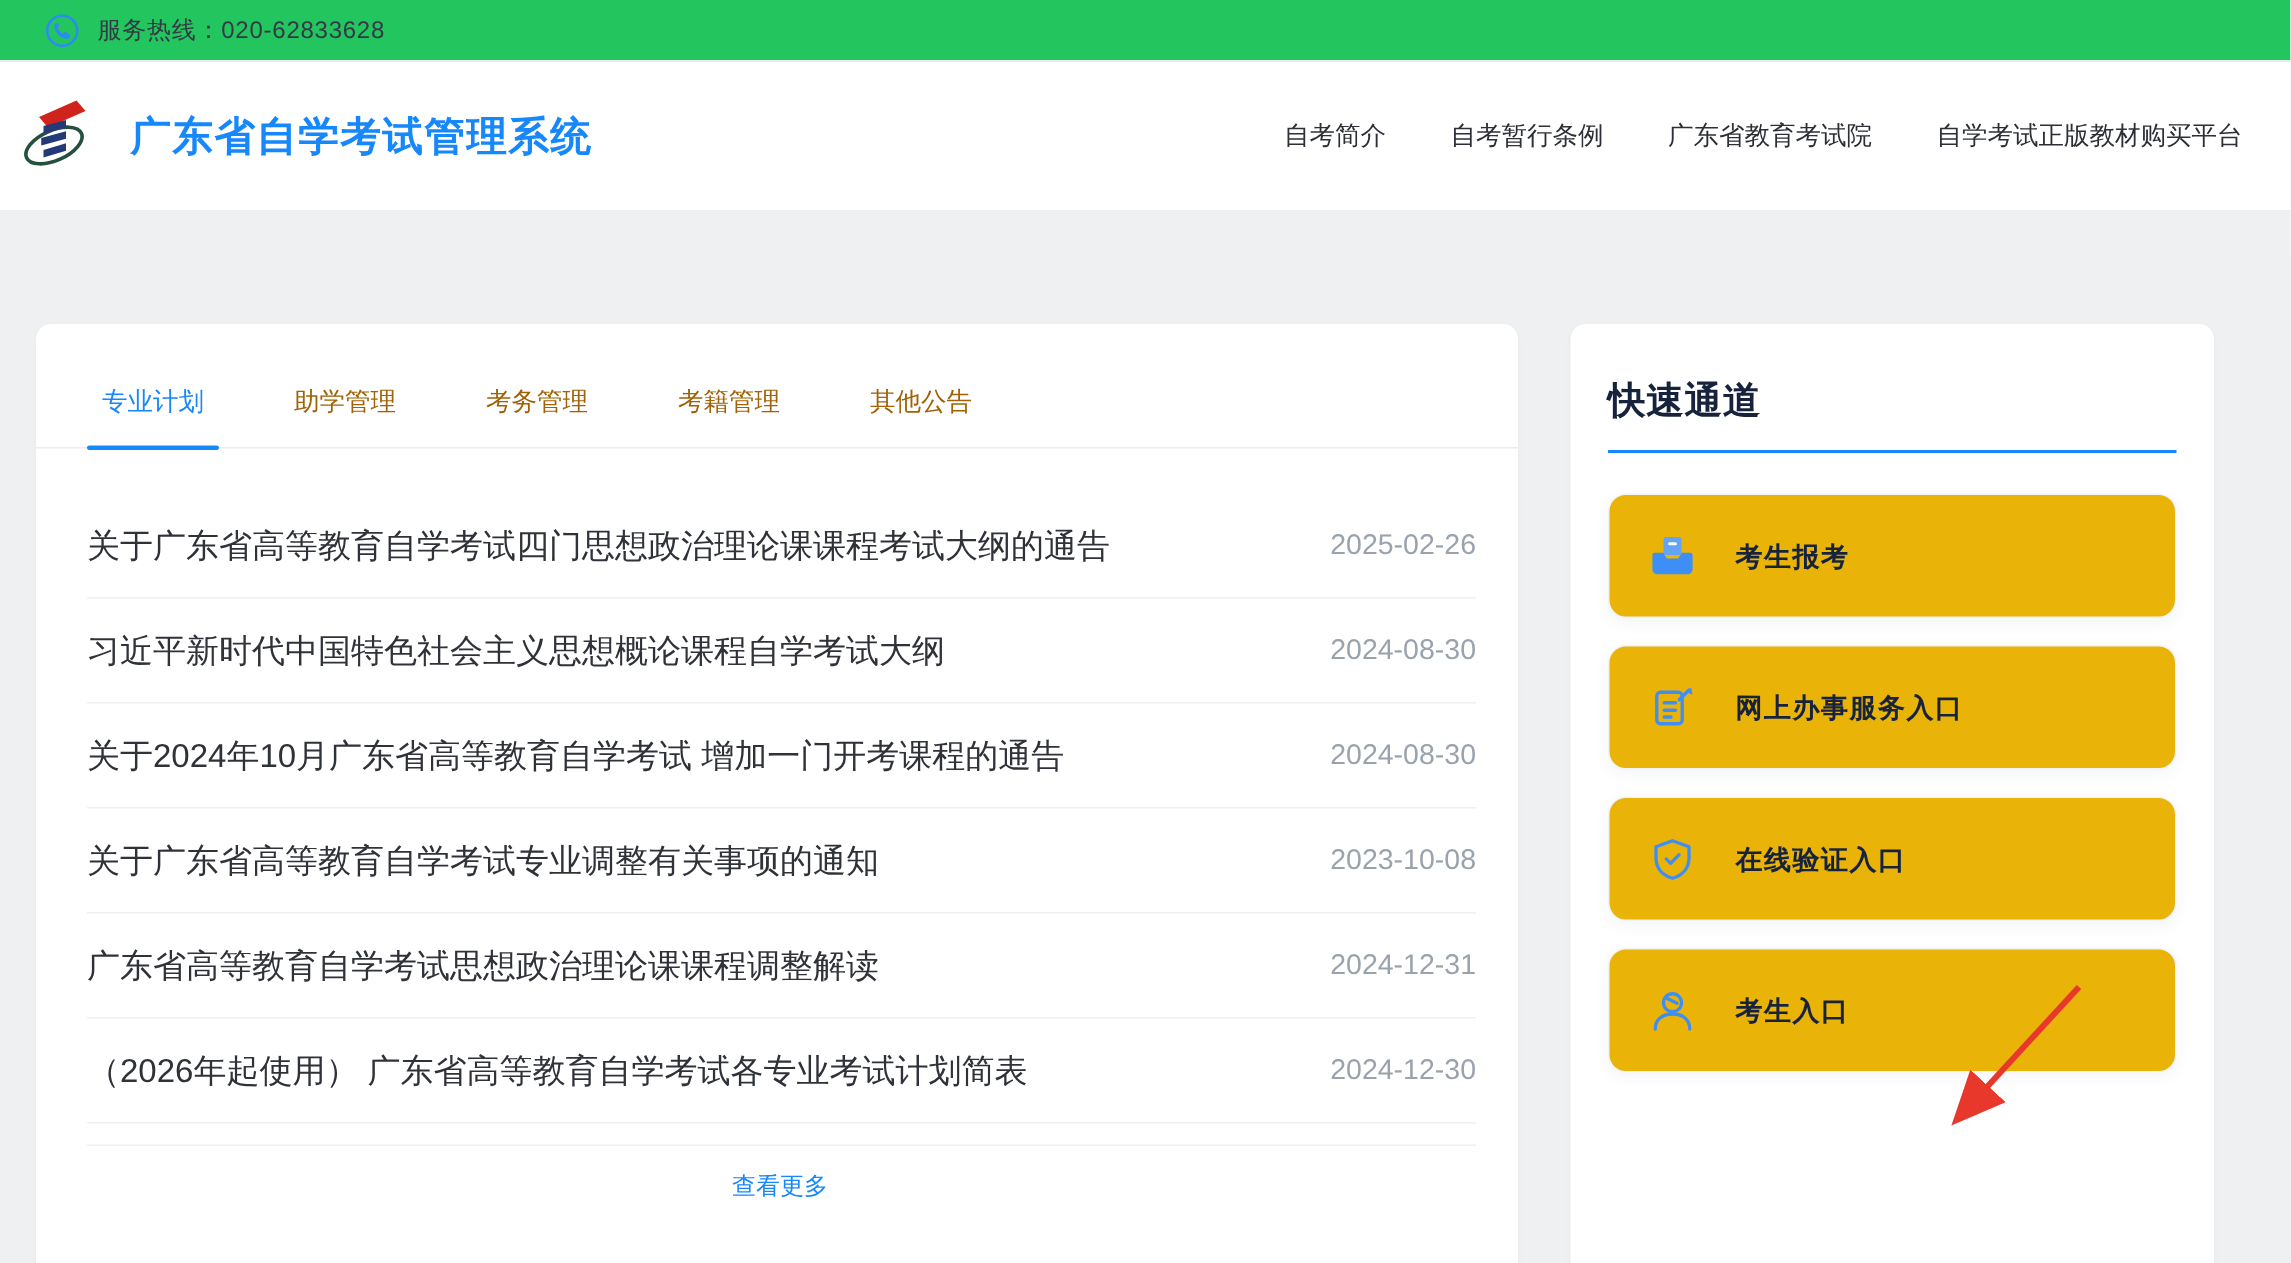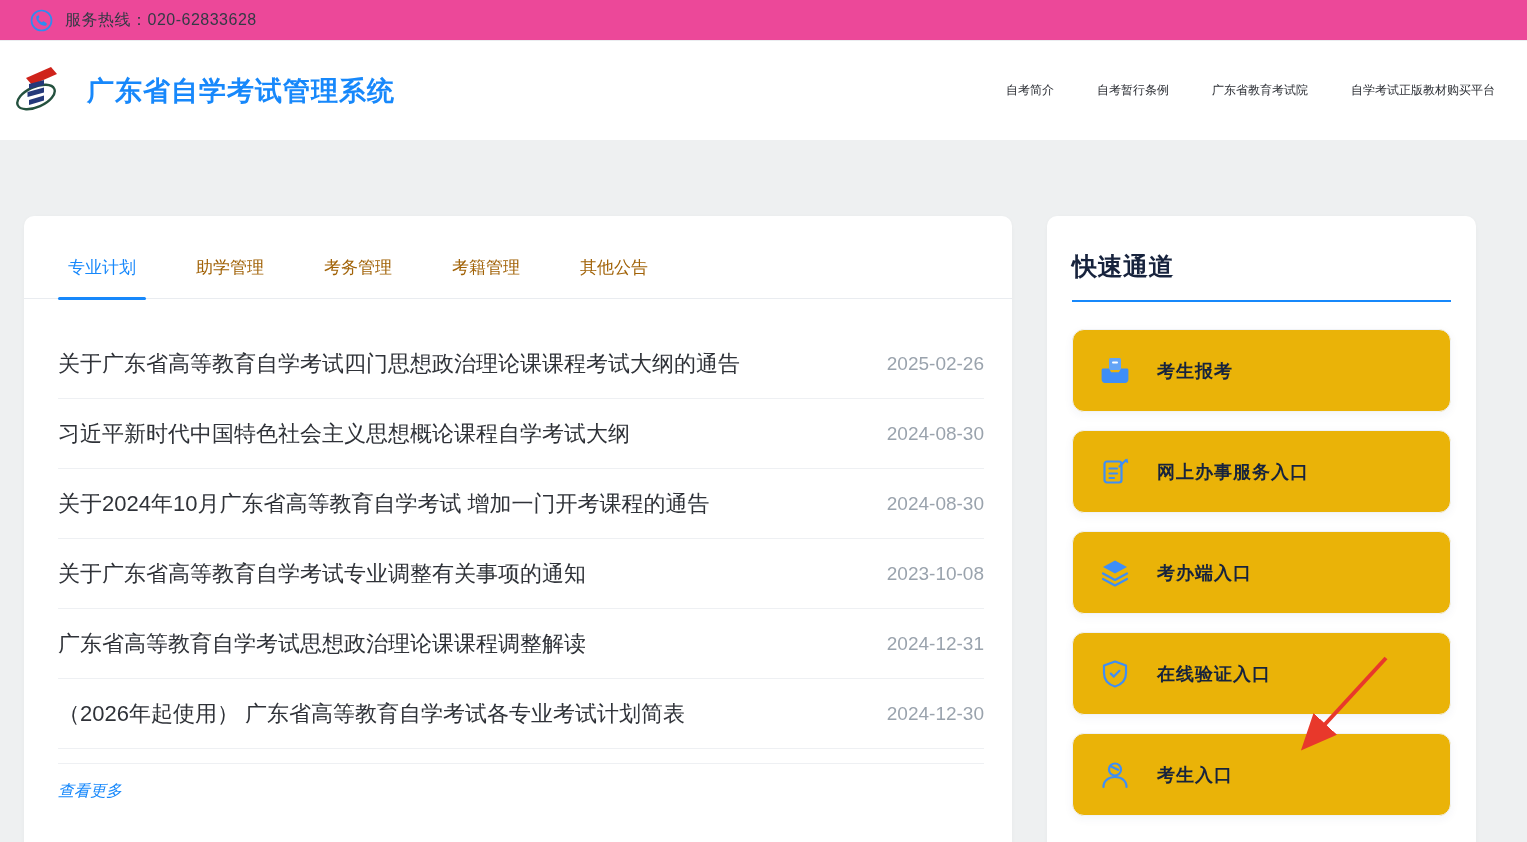--- a/index.html
+++ b/index.html
@@ -4,37 +4,37 @@
 <style>
   * { margin:0; padding:0; box-sizing:border-box; }
   html,body { width:1527px; height:842px; overflow:hidden; }
   body {
     font-family:"Liberation Sans","DejaVu Sans",sans-serif;
     background:#eef0f1;
     color:#303238;
   }
   
   .topbar {
-    height:41px; background:#ec4899; border-bottom:1px solid #ebedf0;
+    height:41px; background:#22c55e; border-bottom:1px solid #ebedf0;
     display:flex; align-items:center; padding-left:30px;
   }
   .topbar .phone-ic { width:23px; height:23px; margin-right:12px; display:flex; }
   .topbar .hotline { font-size:16px; color:#333a45; letter-spacing:.5px; }
   
   .header {
     height:99px; background:#ffffff; display:flex; align-items:center;
     padding:0 32px 0 15px;
   }
   .logo { width:46px; height:58px; margin-top:4px; flex:none; }
   .site-title {
     margin-left:26px; font-size:27px; font-weight:bold; color:#1788fb;
     letter-spacing:1px; white-space:nowrap;
   }
   .nav { margin-left:auto; display:flex; gap:43px; align-items:center; }
-  .nav a { font-size:12px; color:#2c2f35; text-decoration:none; white-space:nowrap; cursor:pointer; }
+  .nav a { font-size:17px; color:#2c2f35; text-decoration:none; white-space:nowrap; cursor:pointer; }
   
   .main { display:flex; align-items:flex-start; margin-top:76px; padding-left:24px; }
   .card {
     background:#fff; border-radius:10px; box-shadow:0 1px 4px rgba(0,0,0,.03);
   }
   .news-card { width:988px; min-height:700px; flex:none; }
   .quick-card { width:429px; min-height:700px; flex:none; margin-left:35px; padding:34px 25px 0 25px; position:relative; }
   
   .tabs {
     display:flex; gap:40px; padding:40px 34px 0 34px;
@@ -51,21 +51,21 @@
   }
   
   .news-list { padding:30px 28px 0 34px; }
   .news-item {
     height:70px; display:flex; align-items:center; justify-content:space-between;
     border-bottom:1px solid #eef0f3; cursor:pointer;
   }
   .news-item .t { font-size:22px; color:#2f3238; padding-right:20px; overflow:hidden; white-space:nowrap; }
   .news-item .d { font-size:19px; color:#9aa3ad; flex:none; }
   .news-empty-row { height:15px; border-bottom:1px solid #eef0f3; }
-  .news-footer { display:flex; justify-content:flex-start; padding:17px 2px 0 0;font-style:italic; }
+  .news-footer { display:flex; justify-content:center; padding:17px 2px 0 0; }
   .more-link { font-size:16px; color:#1788fb; text-decoration:none; cursor:pointer; }
   
   .qc-header { border-bottom:2px solid #1788fb; padding-bottom:17px; }
   .qc-title { font-size:25px; font-weight:bold; color:#17233d; letter-spacing:.5px;margin-top:44px; }
   .qc-list { margin-top:27px; }
   .qc-item {
     height:83px; border:1px solid #f1f3f6; border-radius:12px;
     box-shadow:0 3px 10px rgba(30,60,110,.05);
     display:flex; align-items:center; padding-left:27px; margin-bottom:18px;
     cursor:pointer; background:#eab308;
@@ -176,30 +176,20 @@
             <path d="M9.5 11.5h7.5"></path>
             <path d="M9.5 16.5h7.5"></path>
             <path d="M9.5 21h4.5"></path>
             <path d="M19.5 9.5 26 3"></path>
             <polygon points="27.5,1.5 28.3,6.2 23.8,4.2" fill="#3e8ef7" stroke="none"></polygon>
           </svg>
         </span>
         <span class="lb">网上办事服务入口</span>
       </div>
 
-      <div class="qc-item">
-        <span class="ic">
-          <svg viewBox="0 0 30 30" width="30" height="30">
-            <polygon points="15,2.5 27,9 15,15.5 3,9" fill="#3e8ef7"></polygon>
-            <path d="M3 15.5 15 22l12-6.5" fill="none" stroke="#3e8ef7" stroke-width="2.2" stroke-linecap="round" stroke-linejoin="round"></path>
-            <path d="M3 21 15 27.5 27 21" fill="none" stroke="#3e8ef7" stroke-width="2.2" stroke-linecap="round" stroke-linejoin="round"></path>
-          </svg>
-        </span>
-        <span class="lb">考办端入口</span>
-      </div>
 
       <div class="qc-item">
         <span class="ic">
           <svg viewBox="0 0 30 30" width="30" height="30" fill="none" stroke="#3e8ef7" stroke-width="2.2" stroke-linecap="round" stroke-linejoin="round">
             <path d="M15 2.5 26 6.5v7.5c0 7-4.5 11.6-11 13.5C8.5 25.6 4 21 4 14V6.5Z"></path>
             <path d="M10.8 14.6l3 3 5.6-5.8"></path>
           </svg>
         </span>
         <span class="lb">在线验证入口</span>
       </div>

